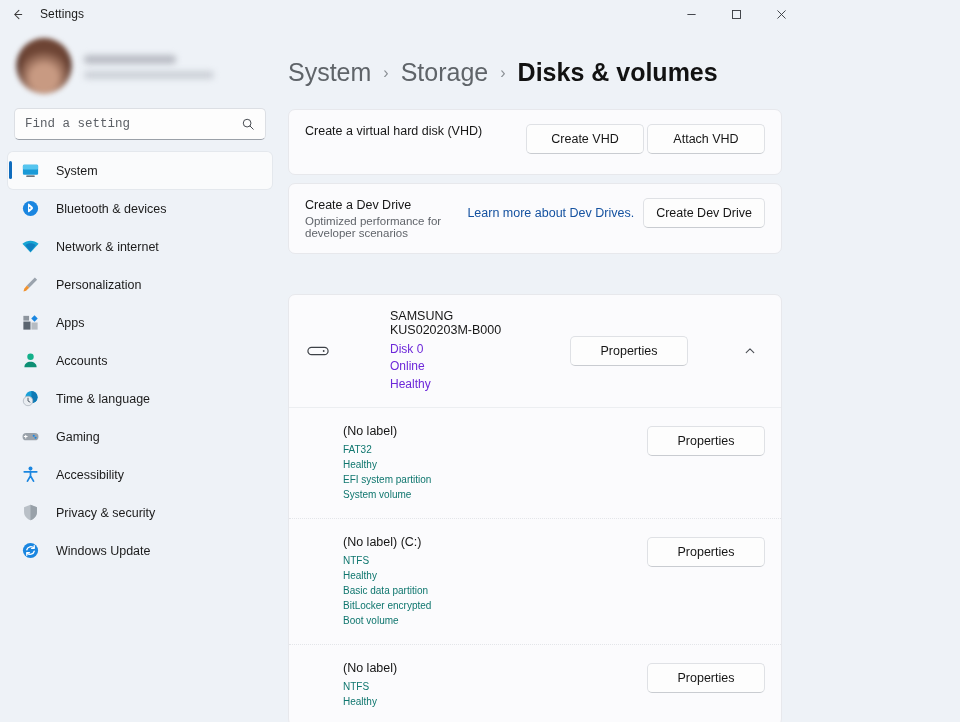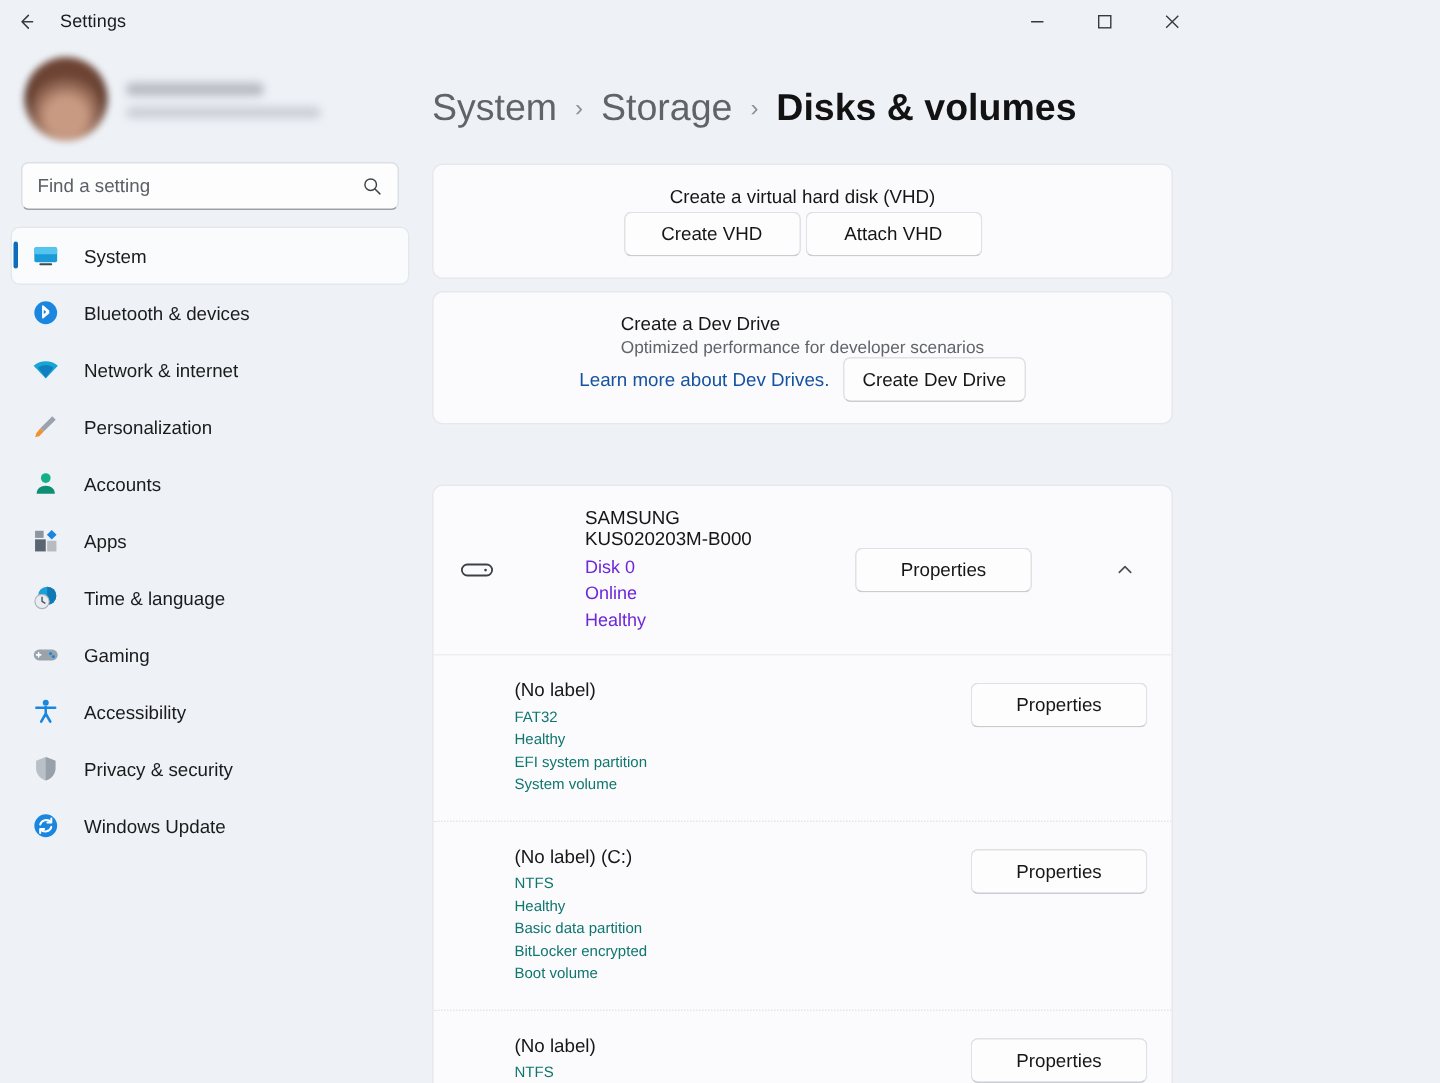--- a/index.html
+++ b/index.html
@@ -64,21 +64,21 @@
   .search-wrap { padding: 8px 6px 10px 6px; }
   .search-box {
     height: 32px; background: #fdfdfd;
     border: 1px solid #dcdfe4; border-bottom-color: #9aa0a8;
     border-radius: 5px;
     display: flex; align-items: center;
     padding: 0 10px;
   }
   .search-input {
     flex: 1 1 auto; border: none; outline: none; background: transparent;
-    font-family: Liberation Sans, sans-serif; font-size: 12.5px; color: #1b1b1b;
+    font-family: Liberation Mono, monospace; font-size: 12.5px; color: #1b1b1b;
   }
   .search-input::placeholder { color: #5c6066; }
   .search-icon { color: #3f444a; display: flex; }
 
   .nav { display: flex; flex-direction: column; gap: 1px; padding-top: 2px; }
   .nav-item {
     height: 37px; display: flex; align-items: center;
     border-radius: 5px; padding-left: 12px; position: relative;
     cursor: default;
   }
@@ -110,24 +110,23 @@
   .crumb-sep { color: #8b9095; font-size: 16px; }
 
   .card {
     background: #fbfbfd;
     border: 1px solid #e7e8ec;
     border-radius: 7px;
     margin-bottom: 8px;
     margin-right: 22px;
   }
   .card-row {
-    display: flex; align-items: center;
+    display: flex; align-items: flex-start;
     padding: 14px 16px;
     min-height: 64px;
-    flex-direction: column;
   }
   .card-text { flex: 1 1 auto; min-width: 0; }
   .card-title { font-size: 12.5px; color: #161616; margin-bottom: 3px; }
   .card-sub { font-size: 11.5px; color: #60646a; }
   .card-actions { display: flex; align-items: center; gap: 3px; flex: 0 0 auto; }
 
   .btn {
     min-width: 118px; height: 30px;
     background: #fdfdfd;
     border: 1px solid #dfe1e5; border-bottom-color: #c9ccd1;
@@ -277,37 +276,37 @@
               <path d="M14.6 2.6 17 5 8.6 13.4 6.2 11z" fill="#9aa3ad"></path>
               <path d="M6.2 11 8.6 13.4 5.4 16.6 2.6 17.4 3.4 14.6z" fill="#f0922f"></path>
             </svg>
           </span>
           <span class="nav-label">Personalization</span>
         </div>
 
         <div class="nav-item">
           <span class="nav-icon">
             <svg width="19" height="19" viewBox="0 0 20 20">
-              <circle cx="10" cy="6" r="3.4" fill="#13b08a"></circle>
-              <path d="M3.6 17c0-3.6 2.9-5.6 6.4-5.6s6.4 2 6.4 5.6z" fill="#0d8f74"></path>
-            </svg>
-          </span>
-          <span class="nav-label">Accounts</span>
-        </div>
-
-        <div class="nav-item">
-          <span class="nav-icon">
-            <svg width="19" height="19" viewBox="0 0 20 20">
               <rect x="2.5" y="9" width="7.5" height="8.5" fill="#5b6570"></rect>
               <rect x="2.5" y="3" width="6" height="5" fill="#8d959e"></rect>
               <rect x="11" y="10" width="6.5" height="7.5" fill="#b6bcc2"></rect>
               <path d="M14.2 2.4 17.6 5.8 14.2 9.2 10.8 5.8z" fill="#1a86e0"></path>
             </svg>
           </span>
           <span class="nav-label">Apps</span>
+        </div>
+
+        <div class="nav-item">
+          <span class="nav-icon">
+            <svg width="19" height="19" viewBox="0 0 20 20">
+              <circle cx="10" cy="6" r="3.4" fill="#13b08a"></circle>
+              <path d="M3.6 17c0-3.6 2.9-5.6 6.4-5.6s6.4 2 6.4 5.6z" fill="#0d8f74"></path>
+            </svg>
+          </span>
+          <span class="nav-label">Accounts</span>
         </div>
 
         <div class="nav-item">
           <span class="nav-icon">
             <svg width="19" height="19" viewBox="0 0 20 20">
               <circle cx="11" cy="8.6" r="6.4" fill="#18a0d8"></circle>
               <path d="M11 2.2a6.4 6.4 0 0 1 0 12.8z" fill="#0e79b5"></path>
               <circle cx="7.4" cy="12.6" r="5" fill="#e9edf1" stroke="#aab3bb" stroke-width=".8"></circle>
               <path d="M7.4 9.6v3l2 1.2" stroke="#4a5560" stroke-width="1" fill="none" stroke-linecap="round"></path>
             </svg>

